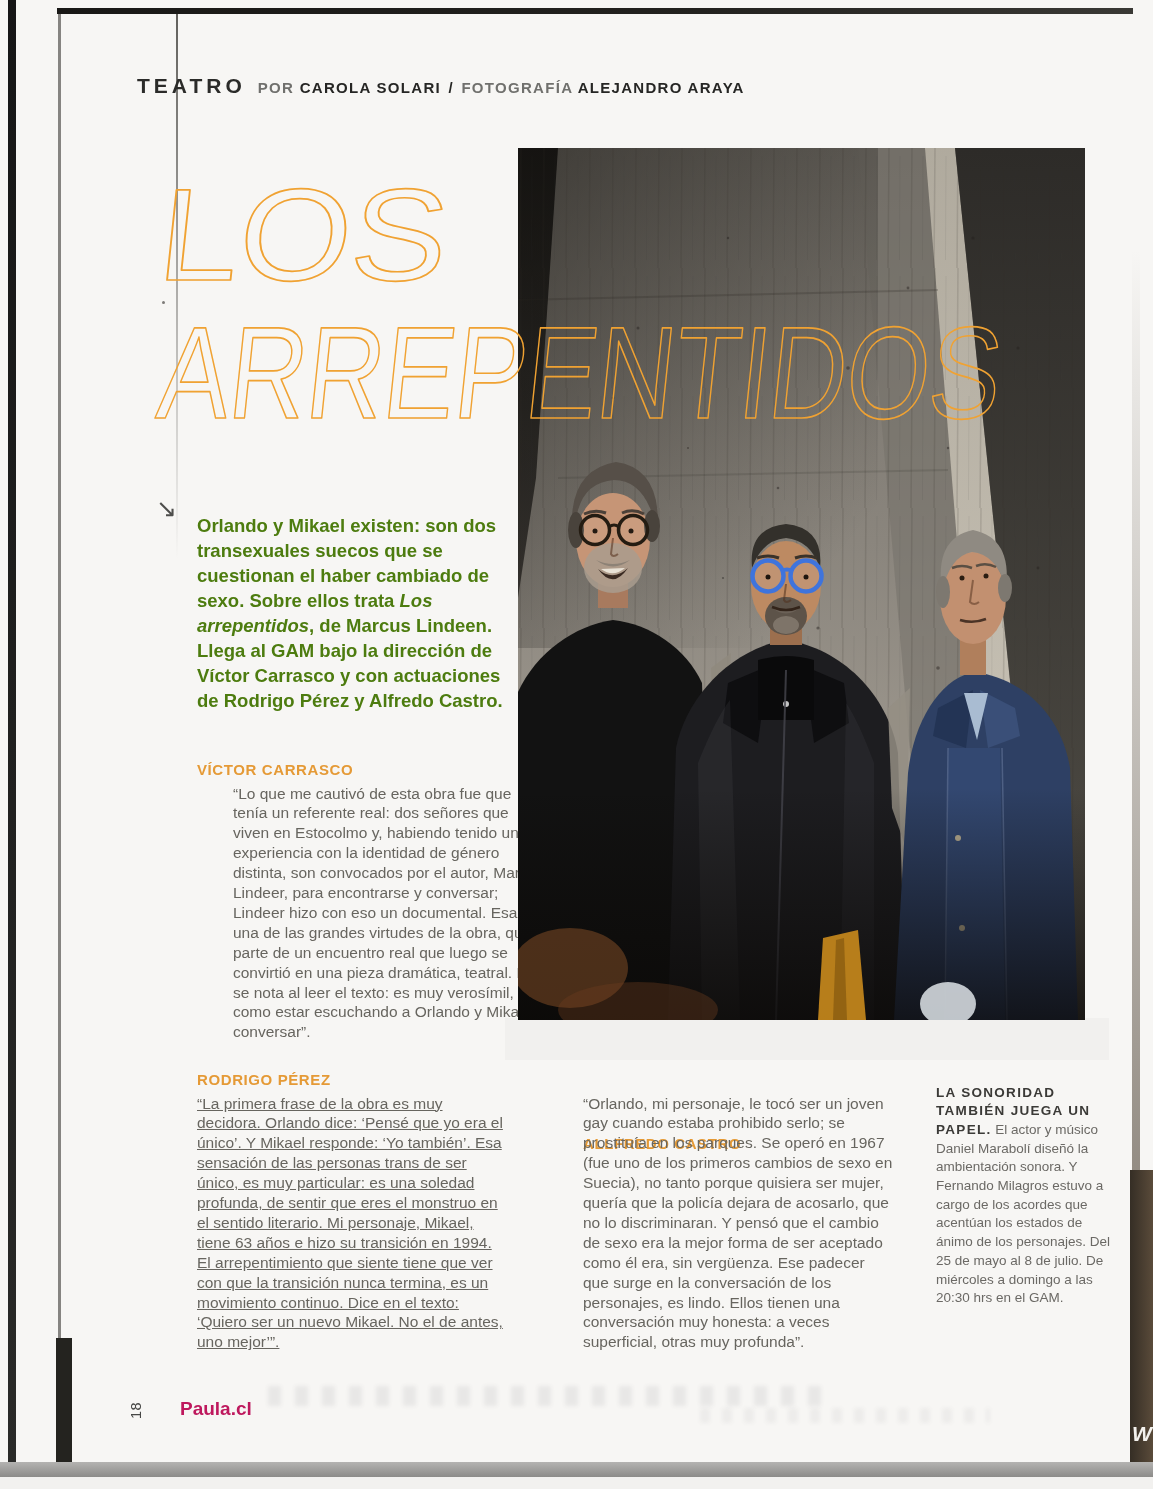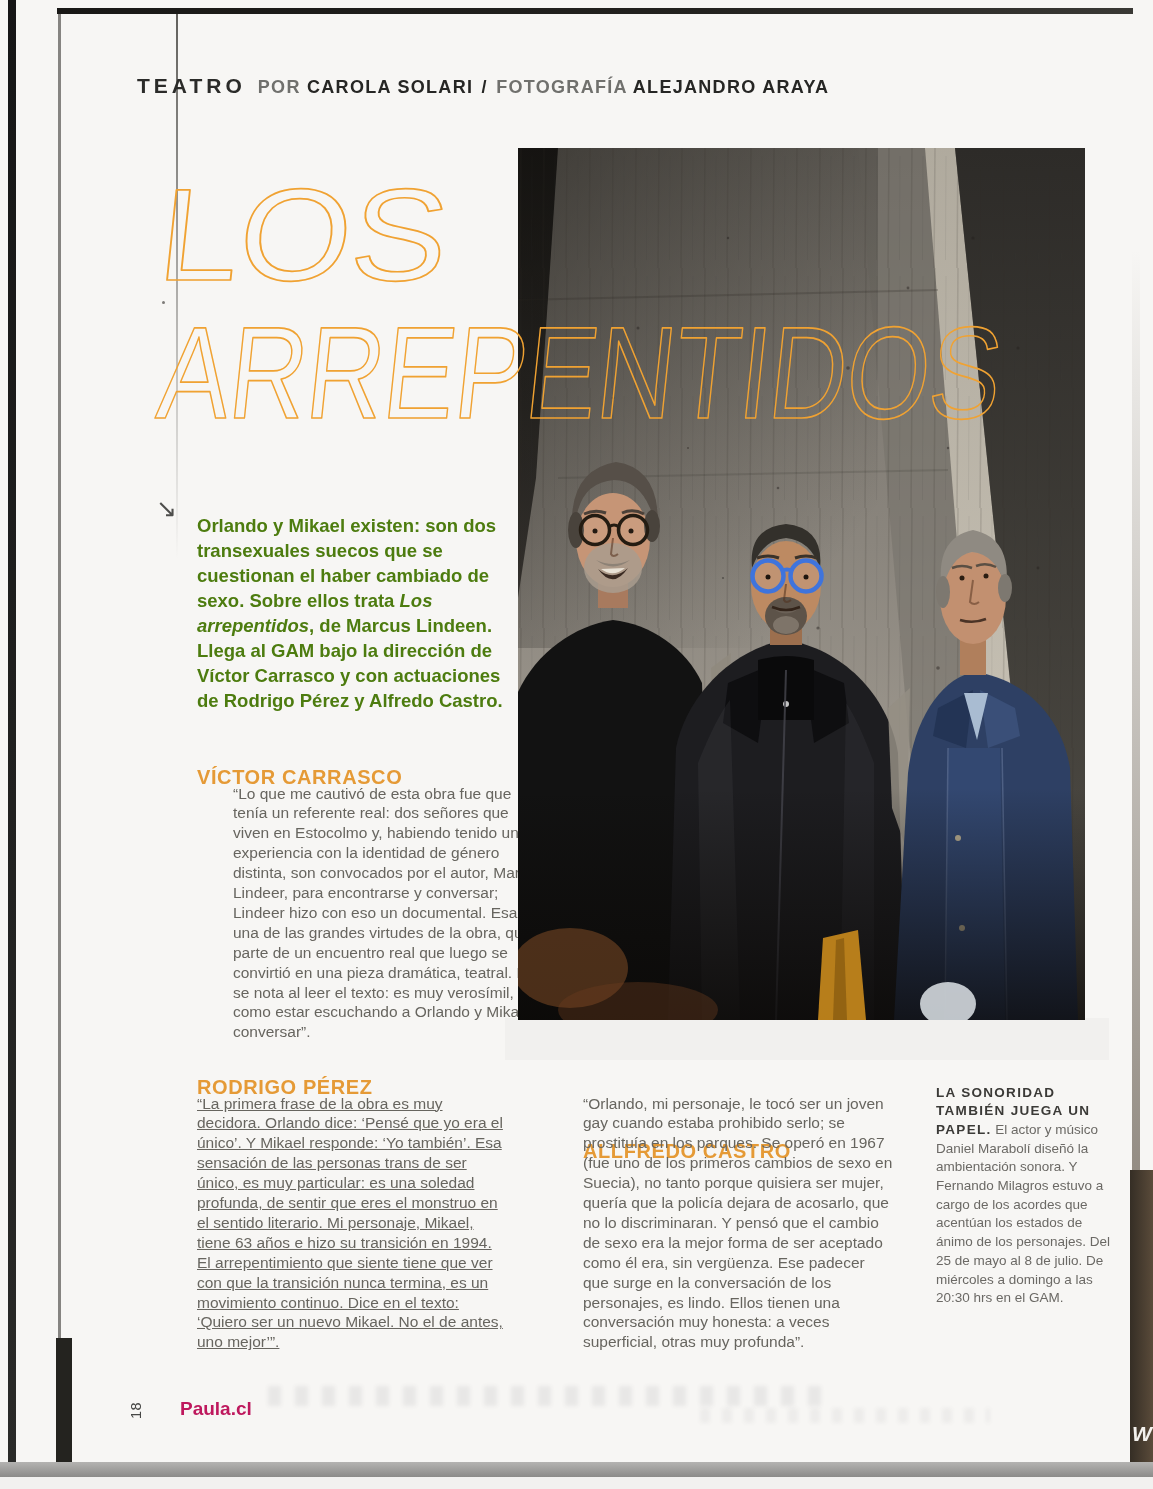--- a/index.html
+++ b/index.html
@@ -26,36 +26,36 @@
   .ghost-smudge-1{left:268px;top:1386px;width:560px;height:20px;filter:blur(2px);opacity:.10;
       background:repeating-linear-gradient(90deg,rgba(70,70,78,.8) 0 13px,rgba(70,70,78,0) 13px 27px);}
   .ghost-smudge-2{left:700px;top:1408px;width:290px;height:15px;filter:blur(2px);opacity:.07;
       background:repeating-linear-gradient(90deg,rgba(70,70,78,.8) 0 10px,rgba(70,70,78,0) 10px 22px);}
   .speck-a{left:162px;top:301px;width:3px;height:3px;border-radius:50%;background:#7d7b78;}
   .under-photo-tint{left:505px;top:1018px;width:604px;height:42px;background:#f1f0ee;}
 
   
   .header{left:137px;top:74px;display:flex;align-items:baseline;gap:12px;color:#262624;}
   .section-label{font-size:21px;font-weight:bold;letter-spacing:4px;color:#2b2b29;}
-  .byline{font-size:18px;letter-spacing:1.3px;font-weight:bold;}
+  .byline{font-size:15px;letter-spacing:1.3px;font-weight:bold;}
   .by-label{color:#70706d;}
   .by-name{color:#262624;}
   .by-sep{color:#262624;margin:0 2px;}
 
   
   .title-svg{left:130px;top:158px;z-index:6;}
 
   
   .intro-arrow{left:156px;top:494px;font-size:25px;color:#4e4e4c;z-index:7;}
   .intro{left:197px;top:494px;width:312px;font-size:18.5px;line-height:25px;font-weight:bold;
          color:#4d7c0f;z-index:7;}
   .intro i{font-weight:bold;}
 
   
-  .sec-heading{font-size:20px;font-weight:bold;letter-spacing:.6px;color:#e59a36;}
+  .sec-heading{font-size:15px;font-weight:bold;letter-spacing:.6px;color:#e59a36;}
   .sec-body{font-size:15.5px;line-height:19.9px;color:#67655f;}
   .h-victor{left:197px;top:746px;}
   .b-victor{left:197px;top:768px;width:312px;margin-left:36px;}
   .h-rodrigo{left:197px;top:1056px;}
   .b-rodrigo{left:197px;top:1078px;width:312px;text-decoration:underline;}
   .h-alfredo{left:583px;top:1120px;}
   .b-alfredo{left:583px;top:1078px;width:310px;}
 
   
   .sidebar{left:936px;top:1070px;width:184px;font-size:13.5px;line-height:18.7px;color:#6b6965;}

